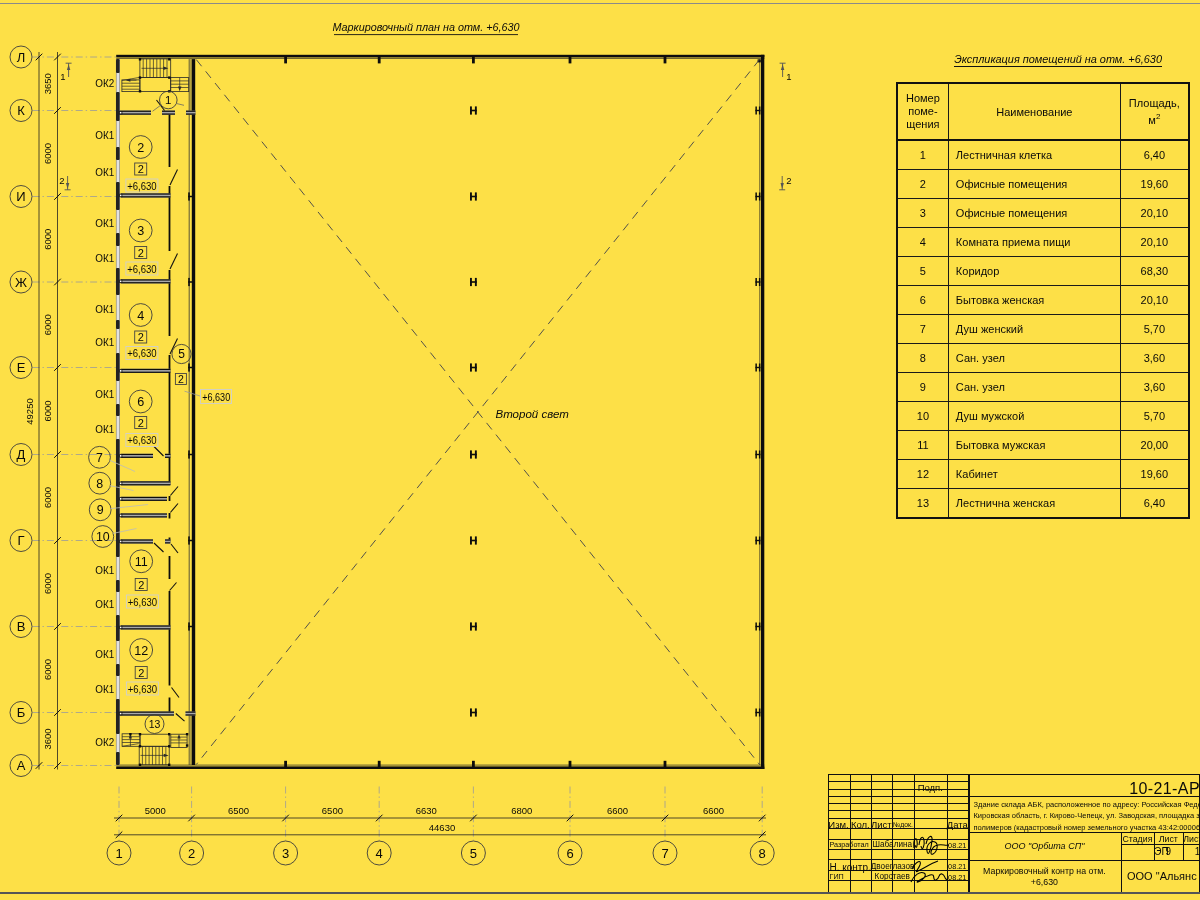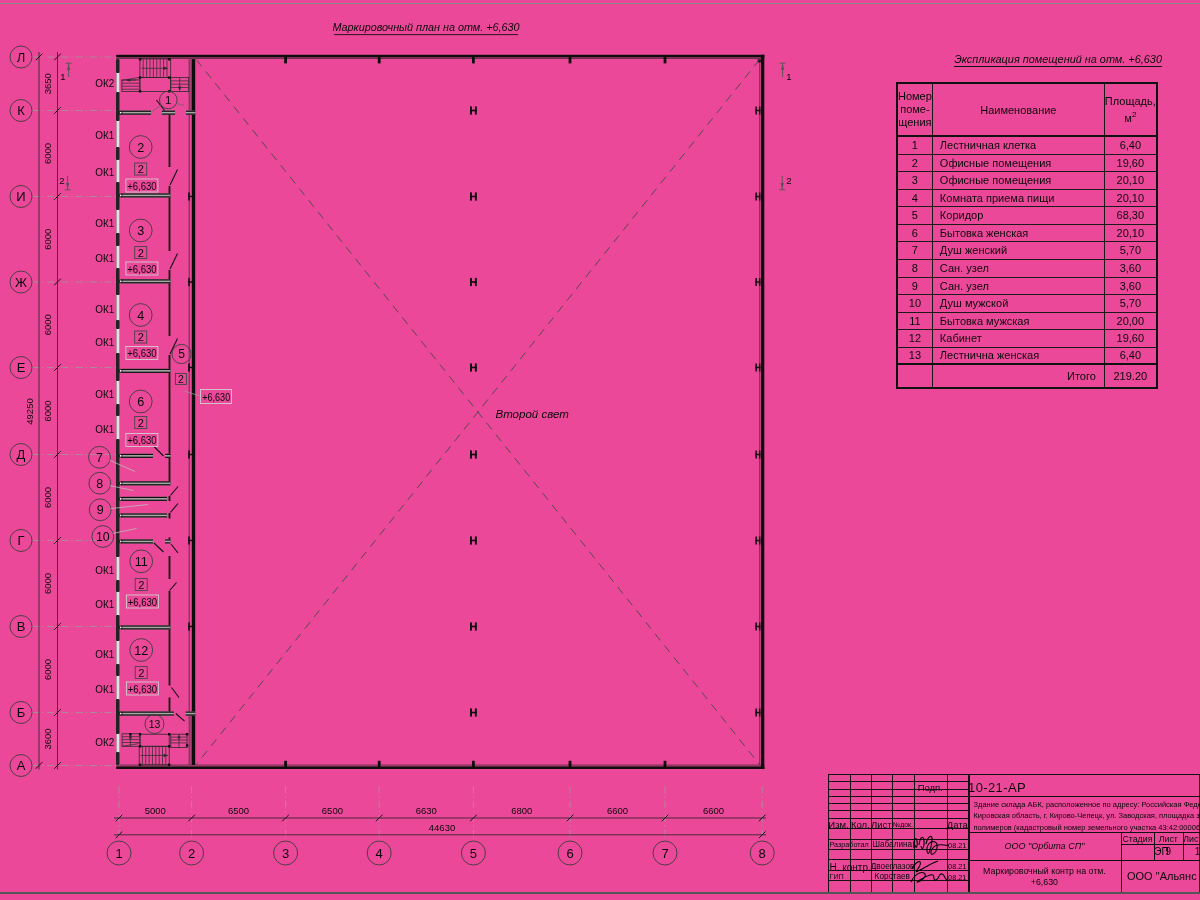--- a/index.html
+++ b/index.html
@@ -1,20 +1,20 @@
 <!DOCTYPE html>
 <html><head>
 <meta charset="utf-8">
 <style>
 html,body{margin:0;padding:0;background:#ffffff;}
-#sheet{position:relative;width:1200px;height:900px;overflow:hidden;font-family:"Liberation Sans", sans-serif;background:#ec4899;}
+#sheet{position:relative;width:1200px;height:900px;overflow:hidden;font-family:"Liberation Sans", sans-serif;background:#fde047;}
 #plansvg{position:absolute;left:0;top:0;}
 .abs{position:absolute;}
 .expl{position:absolute;left:896px;top:82px;border-collapse:collapse;table-layout:fixed;font-family:"Liberation Sans", sans-serif;}
-.expl td{border:1px solid #1a1a1a;font-size:11px;color:#0a0a0a;padding:0;vertical-align:middle;overflow:hidden;white-space:nowrap;}
+.expl td{border:1px solid #1a1a1a;font-size:11px;color:#0a0a0a;padding:8px;vertical-align:middle;overflow:hidden;white-space:nowrap;}
 .expl .c{text-align:center;}
 .expl .n{padding-left:7px;}
 </style>
 </head>
 <body>
 <div id="sheet">
 <svg id="plansvg" width="1200" height="900" viewBox="0 0 1200 900" font-family="Liberation Sans, sans-serif">
 
 <line x1="0" y1="3.5" x2="1200" y2="3.5" stroke="#8a8a8a" stroke-width="1.1" stroke-linecap="butt"></line>
 
@@ -801,25 +801,20 @@
 <tr style="height:18px;">
           <td class="c">12</td>
           <td class="n">Кабинет</td>
           <td class="c">19,60</td>
         </tr>
 <tr style="height:17px;">
           <td class="c">13</td>
           <td class="n">Лестнична женская</td>
           <td class="c">6,40</td>
         </tr>
-<tr style="height:24px;">
-          <td style="border-top:2px solid #111;"></td>
-          <td style="border-top:2px solid #111;text-align:right;padding-right:8px;">Итого</td>
-          <td class="c" style="border-top:2px solid #111;">219.20</td>
-        </tr>
 </tbody>
     </table>
 
 <div class="abs" style="left:827.5px;top:774px;width:372.5px;height:119px;border:1.6px solid #111;box-sizing:border-box;"></div>
 
 <div class="abs" style="left:849.8px;top:774px;width:1px;height:119px;background:#111;"></div>
 <div class="abs" style="left:870.8px;top:774px;width:1px;height:119px;background:#111;"></div>
 <div class="abs" style="left:891.9px;top:774px;width:1px;height:119px;background:#111;"></div>
 <div class="abs" style="left:914px;top:774px;width:1.4px;height:119px;background:#111;"></div>
 <div class="abs" style="left:946.5px;top:774px;width:1px;height:119px;background:#111;"></div>
@@ -857,21 +852,21 @@
 <div class="abs" style="left:946.5px;top:872.5px;width:21.5px;text-align:center;font-size:7.3px;font-weight:400;font-style:normal;color:#0a0a0a;white-space:nowrap;letter-spacing:0px;">08.21</div>
 
 <svg class="abs" style="left:911px;top:832px;" width="42" height="28" viewBox="0 0 42 28">
       <path d="M3,16 C2,8 5,4 6,9 C7,14 5,18 4,13 M8,13 C9,5 12,3 13,8 C14,14 11,20 10,14 M15,12 C17,3 22,2 21,9 C20,17 17,26 16,19 C15,13 20,8 24,10 C28,12 26,20 22,22 C18,24 20,14 27,13 C32,12 34,14 38,13" stroke="#000" stroke-width="1.1" fill="none"></path>
     </svg>
 <svg class="abs" style="left:908px;top:857px;" width="44" height="30" viewBox="0 0 44 30">
       <path d="M4,12 C8,4 14,2 12,8 C10,13 6,16 10,14 C16,11 24,6 30,4 M3,25 C6,18 12,14 16,16 C20,18 14,24 10,25 C6,26 16,20 22,18 C28,16 24,24 28,23 C32,22 30,16 34,17 C38,18 36,24 40,22" stroke="#000" stroke-width="1.1" fill="none"></path>
     </svg>
 
 <div class="abs" style="left:968px;top:796.4px;width:232px;height:1px;background:#111;"></div>
-<div class="abs" style="left:968px;top:779.5px;width:232px;text-align:left;font-size:13px;font-weight:400;font-style:normal;color:#0a0a0a;white-space:nowrap;letter-spacing:0.4px;">10-21-АР</div>
+<div class="abs" style="left:968px;top:779.5px;width:232px;text-align:right;font-size:16px;font-weight:400;font-style:normal;color:#0a0a0a;white-space:nowrap;letter-spacing:0.4px;">10-21-АР</div>
 
 <div class="abs" style="left:968px;top:832.2px;width:232px;height:1px;background:#111;"></div>
 <div class="abs" style="left:973.5px;top:799px;width:226px;overflow:hidden;font-size:7.5px;line-height:11.4px;color:#0a0a0a;white-space:nowrap;">Здание склада АБК, расположенное по адресу: Российская Федерация,<br>Кировская область, г. Кирово-Чепецк, ул. Заводская, площадка завода<br>полимеров (кадастровый номер земельного участка 43:42:000068:51)</div>
 
 <div class="abs" style="left:968px;top:859.7px;width:232px;height:1px;background:#111;"></div>
 <div class="abs" style="left:968px;top:841px;width:152.8px;text-align:center;font-size:9px;font-weight:400;font-style:italic;color:#0a0a0a;white-space:nowrap;letter-spacing:0px;">ООО "Орбита СП"</div>
 
 <div class="abs" style="left:1120.8px;top:832.2px;width:1px;height:60.799999999999955px;background:#111;"></div>
 <div class="abs" style="left:1154.1px;top:832.2px;width:1px;height:27.5px;background:#111;"></div>
 <div class="abs" style="left:1182.6px;top:832.2px;width:1px;height:27.5px;background:#111;"></div>

